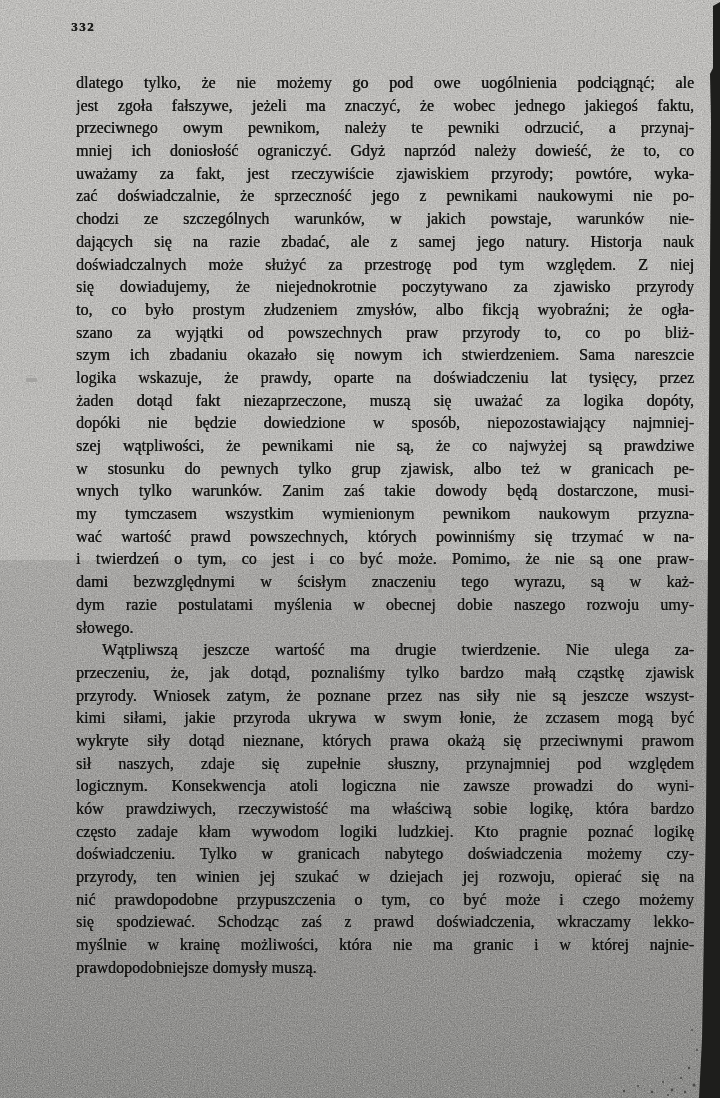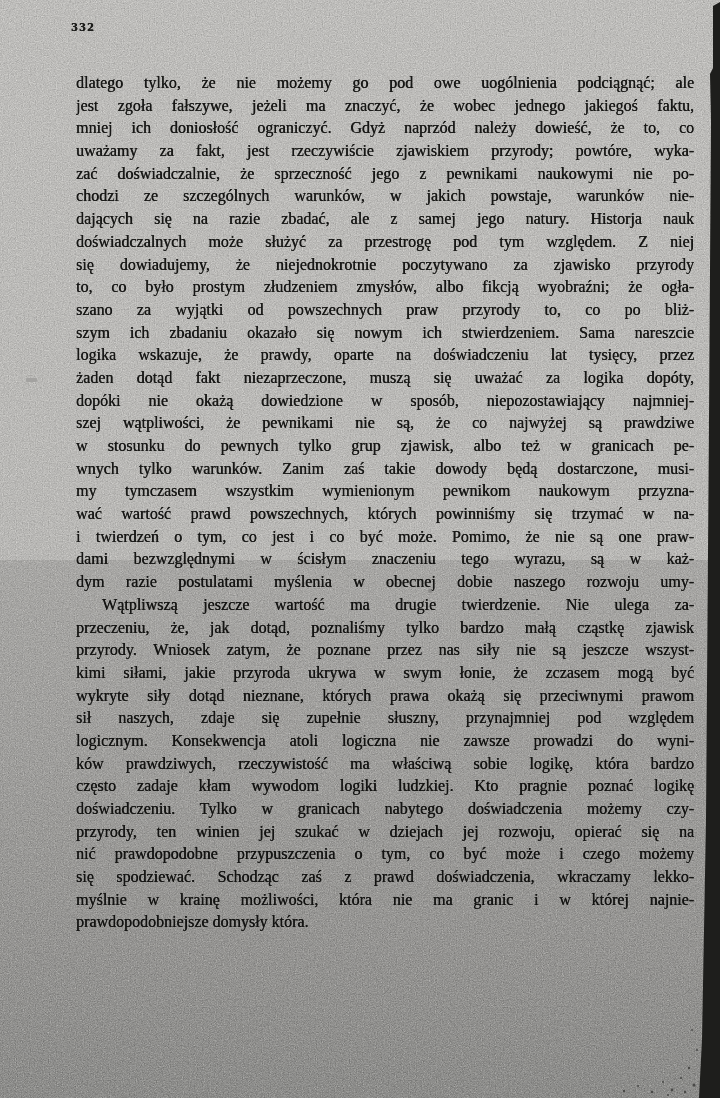--- a/index.html
+++ b/index.html
@@ -52,58 +52,60 @@
 <body>
 
 <div class="page">
 
   <div class="page-number">332</div>
 
   <div class="text-block">
       <div class="paragraph">
         <div class="line">dlatego tylko, że nie możemy go pod owe uogólnienia podciągnąć; ale</div>
         <div class="line">jest zgoła fałszywe, jeżeli ma znaczyć, że wobec jednego jakiegoś faktu,</div>
+        <div class="line">przeciwnego owym pewnikom, należy te pewniki odrzucić, a przynaj-</div>
         <div class="line">mniej ich doniosłość ograniczyć. Gdyż naprzód należy dowieść, że to, co</div>
         <div class="line">uważamy za fakt, jest rzeczywiście zjawiskiem przyrody; powtóre, wyka-</div>
         <div class="line">zać doświadczalnie, że sprzeczność jego z pewnikami naukowymi nie po-</div>
         <div class="line">chodzi ze szczególnych warunków, w jakich powstaje, warunków nie-</div>
         <div class="line">dających się na razie zbadać, ale z samej jego natury. Historja nauk</div>
         <div class="line">doświadczalnych może służyć za przestrogę pod tym względem. Z niej</div>
         <div class="line">się dowiadujemy, że niejednokrotnie poczytywano za zjawisko przyrody</div>
         <div class="line">to, co było prostym złudzeniem zmysłów, albo fikcją wyobraźni; że ogła-</div>
         <div class="line">szano za wyjątki od powszechnych praw przyrody to, co po bliż-</div>
         <div class="line">szym ich zbadaniu okazało się nowym ich stwierdzeniem. Sama nareszcie</div>
         <div class="line">logika wskazuje, że prawdy, oparte na doświadczeniu lat tysięcy, przez</div>
         <div class="line">żaden dotąd fakt niezaprzeczone, muszą się uważać za logika dopóty,</div>
-        <div class="line">dopóki nie okażą dowiedzione w sposób, niepozostawiający najmniej-</div>
+        <div class="line">dopóki nie będzie dowiedzione w sposób, niepozostawiający najmniej-</div>
         <div class="line">szej wątpliwości, że pewnikami nie są, że co najwyżej są prawdziwe</div>
         <div class="line">w stosunku do pewnych tylko grup zjawisk, albo też w granicach pe-</div>
         <div class="line">wnych tylko warunków. Zanim zaś takie dowody będą dostarczone, musi-</div>
         <div class="line">my tymczasem wszystkim wymienionym pewnikom naukowym przyzna-</div>
         <div class="line">wać wartość prawd powszechnych, których powinniśmy się trzymać w na-</div>
         <div class="line">i twierdzeń o tym, co jest i co być może. Pomimo, że nie są one praw-</div>
         <div class="line">dami bezwzględnymi w ścisłym znaczeniu tego wyrazu, są w każ-</div>
         <div class="line">dym razie postulatami myślenia w obecnej dobie naszego rozwoju umy-</div>
+        <div class="line para-end">słowego.</div>
       </div>
       <div class="paragraph">
         <div class="line indent">Wątpliwszą jeszcze wartość ma drugie twierdzenie. Nie ulega za-</div>
         <div class="line">przeczeniu, że, jak dotąd, poznaliśmy tylko bardzo małą cząstkę zjawisk</div>
         <div class="line">przyrody. Wniosek zatym, że poznane przez nas siły nie są jeszcze wszyst-</div>
         <div class="line">kimi siłami, jakie przyroda ukrywa w swym łonie, że zczasem mogą być</div>
         <div class="line">wykryte siły dotąd nieznane, których prawa okażą się przeciwnymi prawom</div>
         <div class="line">sił naszych, zdaje się zupełnie słuszny, przynajmniej pod względem</div>
         <div class="line">logicznym. Konsekwencja atoli logiczna nie zawsze prowadzi do wyni-</div>
         <div class="line">ków prawdziwych, rzeczywistość ma właściwą sobie logikę, która bardzo</div>
         <div class="line">często zadaje kłam wywodom logiki ludzkiej. Kto pragnie poznać logikę</div>
         <div class="line">doświadczeniu. Tylko w granicach nabytego doświadczenia możemy czy-</div>
         <div class="line">przyrody, ten winien jej szukać w dziejach jej rozwoju, opierać się na</div>
         <div class="line">nić prawdopodobne przypuszczenia o tym, co być może i czego możemy</div>
         <div class="line">się spodziewać. Schodząc zaś z prawd doświadczenia, wkraczamy lekko-</div>
         <div class="line">myślnie w krainę możliwości, która nie ma granic i w której najnie-</div>
-        <div class="line para-end">prawdopodobniejsze domysły która.</div>
+        <div class="line para-end">prawdopodobniejsze domysły muszą.</div>
       </div>
     </div>
 
   <svg class="scan-overlay" viewBox="0 0 720 1098" xmlns="http://www.w3.org/2000/svg">
     <defs>
       <filter id="grain" x="0" y="0" width="100%" height="100%">
         <feTurbulence type="fractalNoise" baseFrequency="0.85" numOctaves="2" seed="11" stitchTiles="stitch"></feTurbulence>
         <feColorMatrix type="matrix" values="0 0 0 0 0
                   0 0 0 0 0
                   0 0 0 0 0

